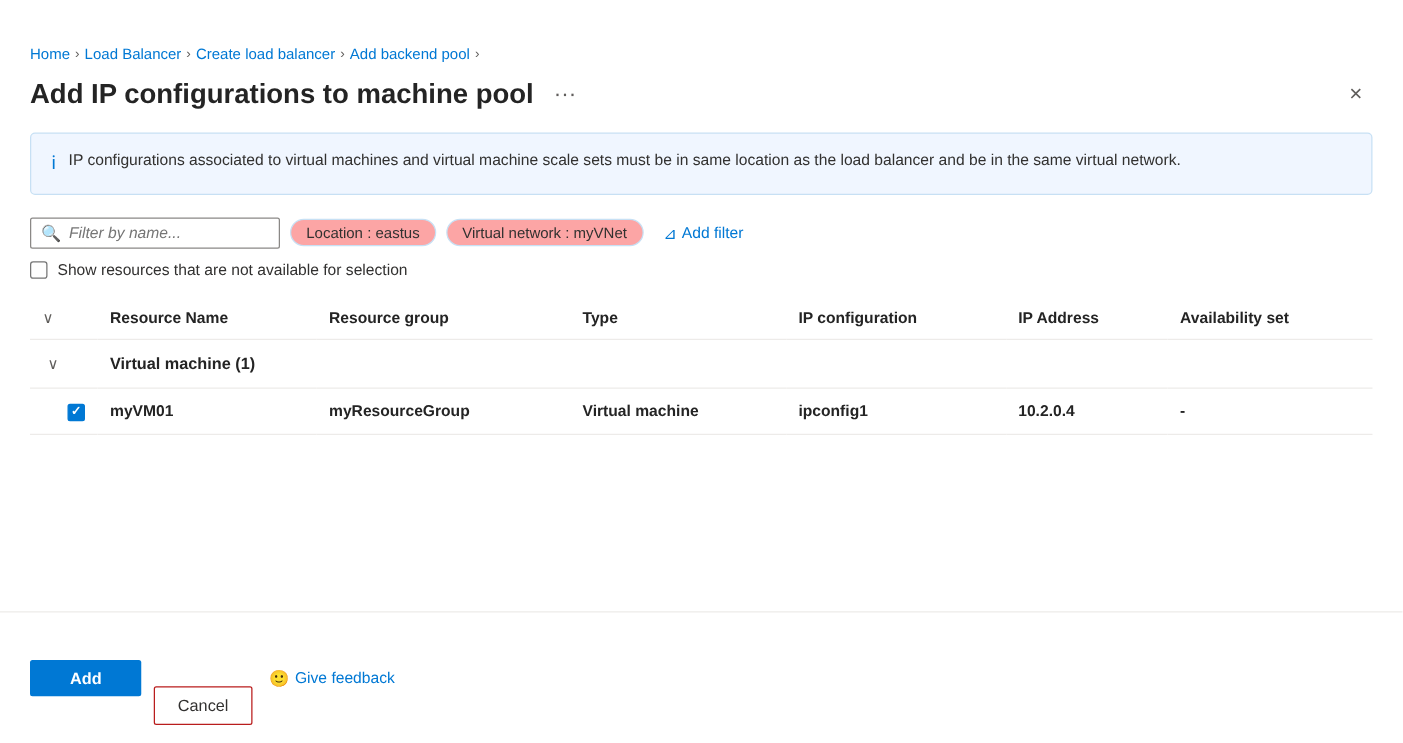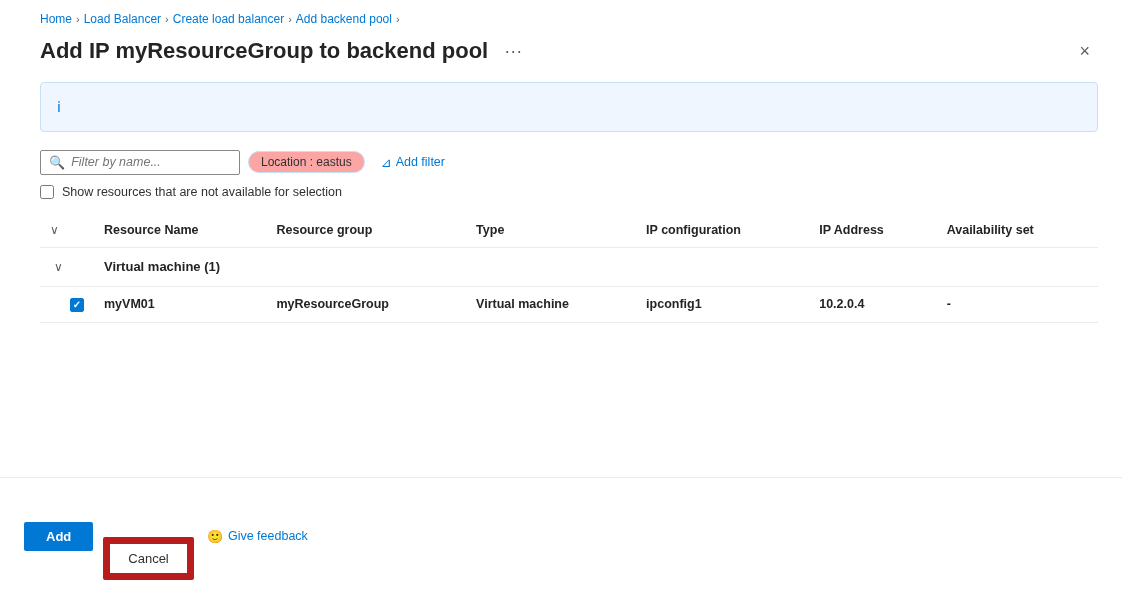--- a/index.html
+++ b/index.html
@@ -5,22 +5,23 @@
     * { box-sizing: border-box; margin: 0; padding: 0; }
     body {
       font-family: 'Segoe UI', Arial, sans-serif;
       font-size: 13px;
       background: #fff;
       color: #242424;
       width: 1122px;
       min-height: 594px;
     }
     .page-container {
-      padding: 12px 24px 0 40px;
+      padding: 12px 24px 0 24px;
       max-width: 1122px;
+      margin-top: 24px;
     }
     .breadcrumb {
       display: flex;
       align-items: center;
       gap: 4px;
       font-size: 12px;
       color: #0078d4;
       margin-bottom: 12px;
     }
     .breadcrumb span {
@@ -215,29 +216,29 @@
       padding: 14px 24px;
       display: flex;
       align-items: center;
       gap: 10px;
     }
     .add-button {
       background: #0078d4;
       color: #fff;
       border: none;
       border-radius: 2px;
-      padding: 7px 22px;
+      padding: 7px 32px;
       font-size: 13px;
       font-weight: 600;
       cursor: pointer;
     }
     .cancel-button {
       background: #fff;
       color: #323130;
-      border: 7px solid #b91c1c;
+      border: 1px solid #b91c1c;
       border-radius: 2px;
       padding: 7px 18px;
       font-size: 13px;
       cursor: pointer;
       margin-top: 45px;
     }
     .feedback-link {
       color: #0078d4;
       text-decoration: none;
       font-size: 12.5px;
@@ -260,36 +261,38 @@
     <a>Load Balancer</a>
     <span>›</span>
     <a>Create load balancer</a>
     <span>›</span>
     <a>Add backend pool</a>
     <span>›</span>
   </div>
 
   <div class="title-row">
     <div class="title-row-left">
-      <h1 class="page-title">Add IP myResourceGroup to backend pool</h1>
+      <h1 class="page-title">Add IP configurations to machine pool</h1>
       <button class="ellipsis-btn">···</button>
     </div>
     <button class="close-btn">×</button>
   </div>
 
   <div class="info-banner">
     <span class="info-icon">ℹ</span>
+    <span>IP configurations associated to virtual machines and virtual machine scale sets must be in same location as the load balancer and be in the same virtual network.</span>
   </div>
 
   <div class="filter-row">
     <div class="filter-input-wrap">
       <span class="search-icon-small">🔍</span>
       <input type="text" placeholder="Filter by name..." style="">
     </div>
     <div class="filter-pill">Location : eastus</div>
+    <div class="filter-pill">Virtual network : myVNet</div>
     <button class="add-filter-btn">
       <span class="funnel-icon">⊿</span>
       <span>Add filter</span>
     </button>
   </div>
 
   <div class="checkbox-row">
     <input type="checkbox" style="">
     <label>Show resources that are not available for selection</label>
   </div>

